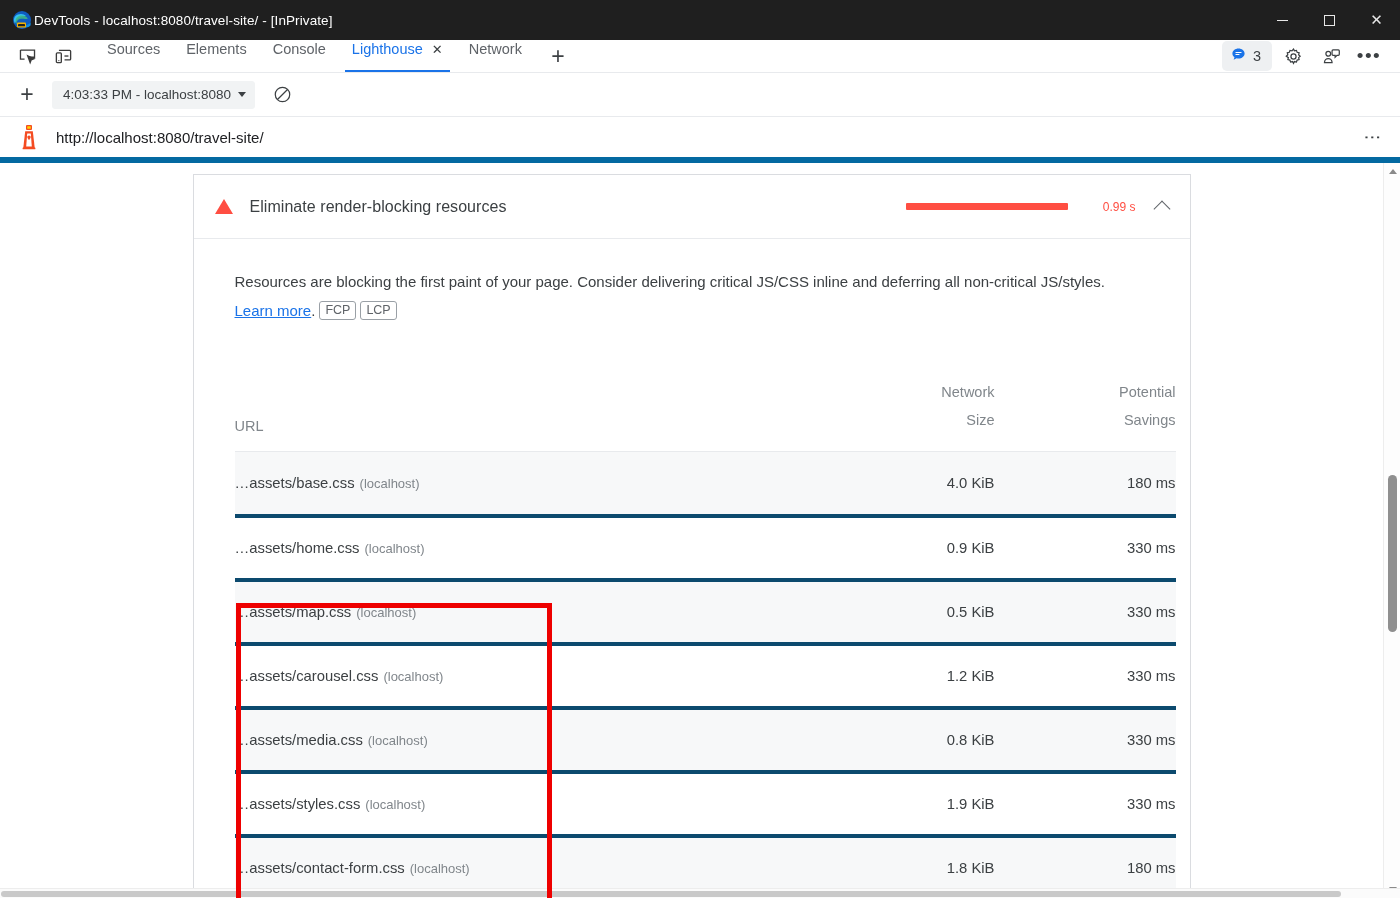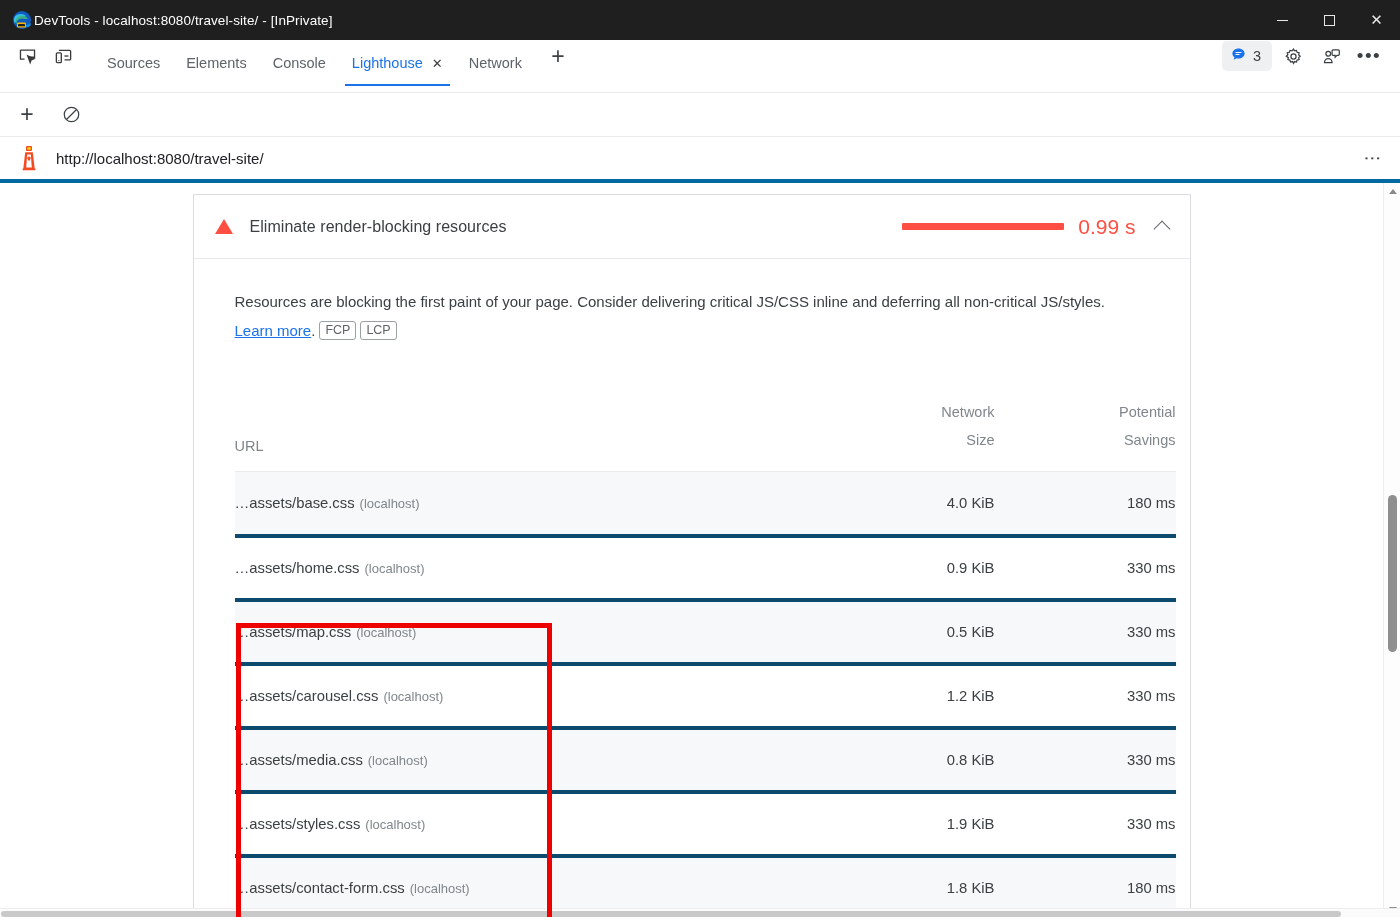--- a/index.html
+++ b/index.html
@@ -33,25 +33,25 @@
     width: 47px; height: 40px;
     display: flex; align-items: center; justify-content: center;
     color: #e8e8e8;
   }
   .win-min { width: 11px; height: 1px; background: #e8e8e8; }
   .win-max { width: 11px; height: 11px; border: 1px solid #e8e8e8; }
   .win-close { font-size: 15px; line-height: 1; font-family: "DejaVu Sans", sans-serif; }
 
   
   .tabstrip {
-    height: 53px;
+    height: 33px;
     background: #ffffff;
     border-bottom: 1px solid #e8eaed;
     display: flex;
-    align-items: flex-start;
+    align-items: flex-end;
     padding-left: 10px;
     position: relative;
   }
   .tool-icon-btn {
     width: 34px; height: 32px;
     display: flex; align-items: center; justify-content: center;
     border-radius: 4px;
     margin-right: 2px;
     color: #3b3b3b;
   }
@@ -151,21 +151,21 @@
     width: 34px; height: 32px;
     display: flex; align-items: center; justify-content: center;
     border-radius: 4px; color: #3c4043;
     margin-left: 6px;
   }
 
   
   .urlbar {
     height: 46px;
     background: #ffffff;
-    border-bottom: 4px solid #0369a1;
+    border-bottom: 6px solid #0369a1;
     display: flex;
     align-items: center;
     padding: 0 14px 0 18px;
   }
   .lighthouse-glyph { width: 22px; height: 26px; position: relative; flex: 0 0 auto; }
   .url-text {
     margin-left: 16px;
     font-size: 15px;
     color: #202124;
     white-space: nowrap;
@@ -227,21 +227,21 @@
     display: flex;
     align-items: center;
     gap: 14px;
   }
   .score-bar {
     width: 162px; height: 7px;
     background: #ff4e42;
     border-radius: 1px;
   }
   .score-value {
-    font-size: 21px;
+    font-size: 12px;
     color: #ff4e42;
     white-space: nowrap;
     min-width: 54px;
     text-align: right;
   }
   .chevron-up {
     width: 12px; height: 12px;
     border-left: 1.6px solid #5f6368;
     border-top: 1.6px solid #5f6368;
     transform: rotate(45deg);
@@ -456,20 +456,24 @@
       </svg>
     </div>
     <div class="right-icon-btn">
       <span class="dots">•••</span>
     </div>
   </div>
 </div>
 
 <div class="lh-toolbar">
   <div class="lh-add">+</div>
+  <div class="report-select">
+    <span>4:03:33 PM - localhost:8080</span>
+    <span class="caret-down"></span>
+  </div>
   <div class="clear-btn">
     <svg width="19" height="19" viewBox="0 0 20 20" fill="none" stroke="#3c4043" stroke-width="1.3">
       <circle cx="10" cy="10" r="7.6"></circle>
       <path d="M4.7 15.3L15.3 4.7"></path>
     </svg>
   </div>
 </div>
 
 <div class="urlbar">
   <span class="lighthouse-glyph">

